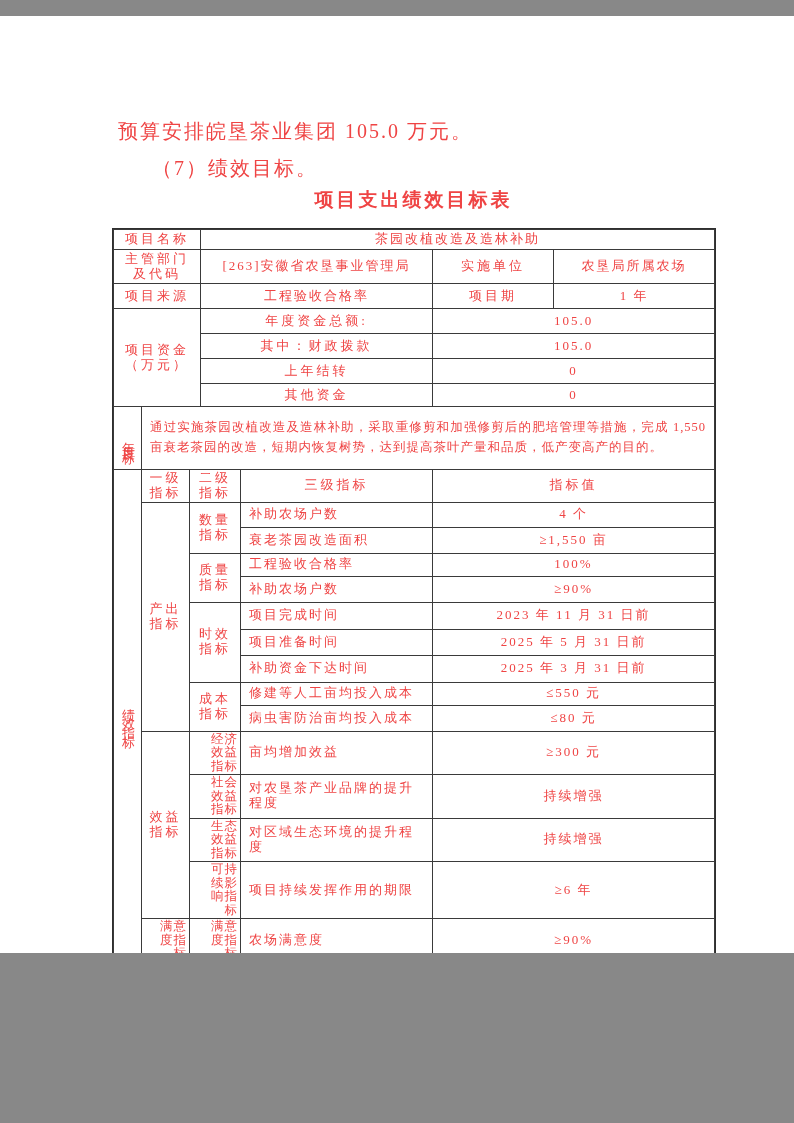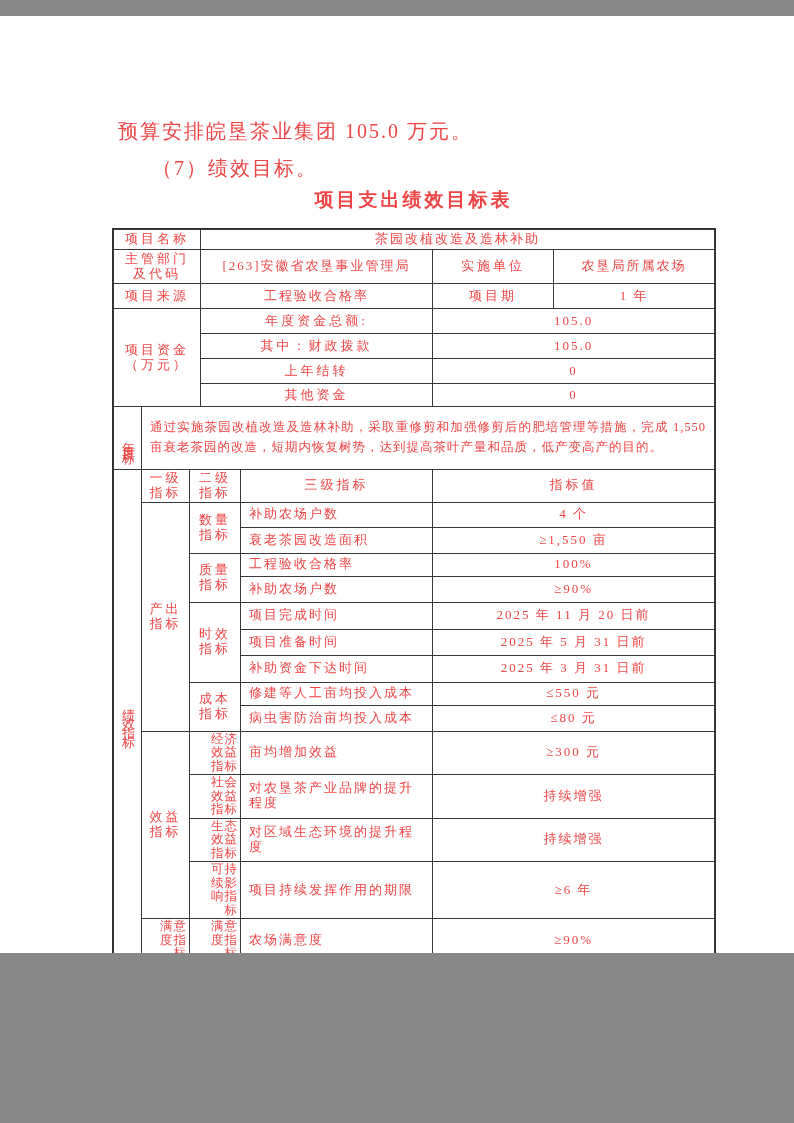--- a/index.html
+++ b/index.html
@@ -150,21 +150,21 @@
         <td>100%</td>
       </tr>
       <tr style="height:26px">
         <td class="left">补助农场户数</td>
         <td>≥90%</td>
       </tr>
       <tr style="height:27px">
         <td rowspan="3" class="prelines lbl">时效
 指标</td>
         <td class="left">项目完成时间</td>
-        <td>2025 年 11 月 20 日前</td>
+        <td>2023 年 11 月 31 日前</td>
       </tr>
       <tr style="height:26px">
         <td class="left">项目准备时间</td>
         <td>2025 年 5 月 31 日前</td>
       </tr>
       <tr style="height:27px">
         <td class="left">补助资金下达时间</td>
         <td>2025 年 3 月 31 日前</td>
       </tr>
       <tr style="height:23px">

